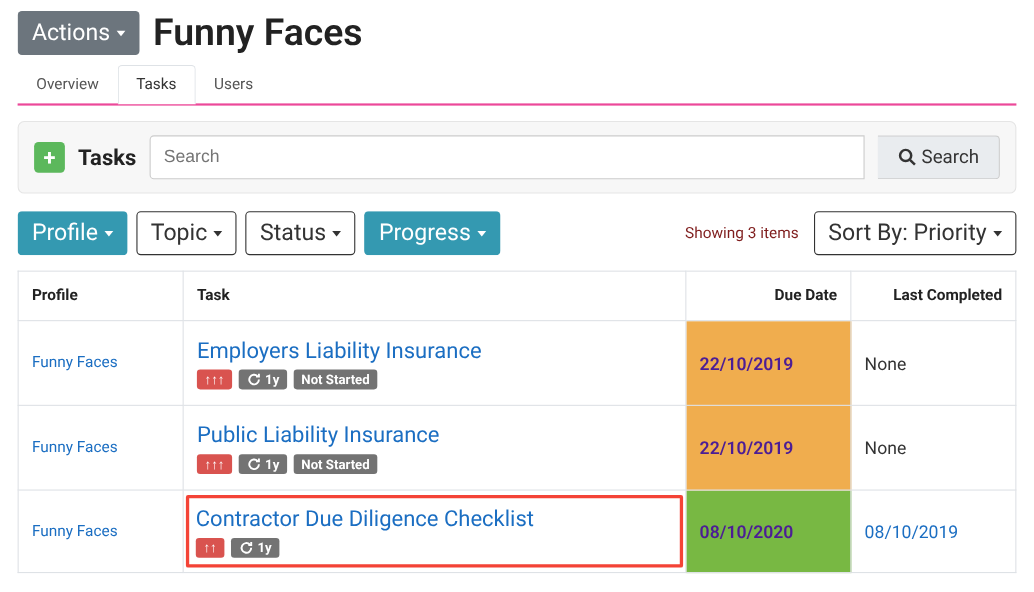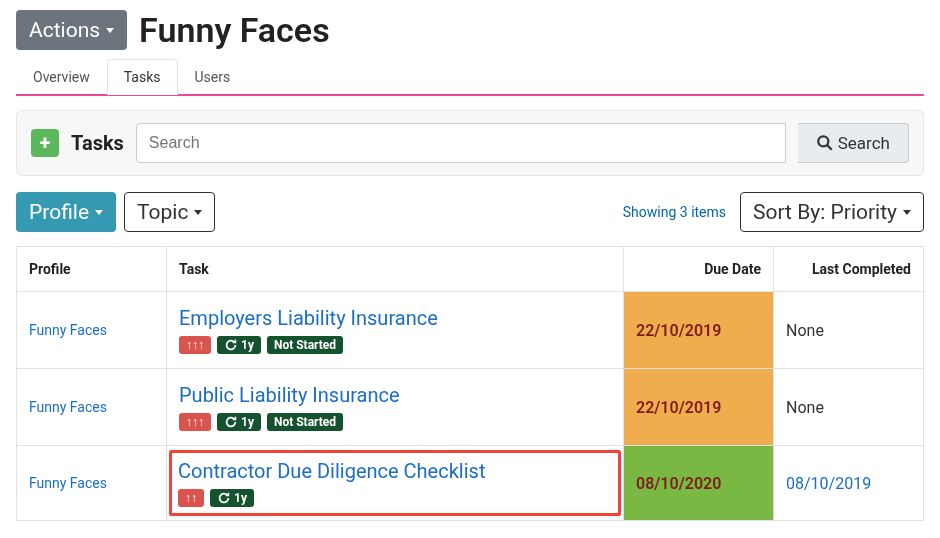--- a/index.html
+++ b/index.html
@@ -18,37 +18,37 @@
 .tab.active { border-color: #dee2e6; border-bottom: 1px solid #fff; background: #fff; border-radius: 4px 4px 0 0; color: #333; }
 
 .search-panel { background: #f7f7f7; border: 1px solid #e5e5e5; border-radius: 6px; padding: 12px 14px; display: flex; align-items: center; gap: 12px; margin-bottom: 16px; }
 .add-btn { width: 28px; height: 28px; background: #5cb85c; color: #fff; border-radius: 4px; display: flex; align-items: center; justify-content: center; font-size: 20px; font-weight: bold; cursor:pointer; }
 .panel-label { font-size: 20px; font-weight: 700; color: #222; }
 .search-input { flex: 1; height: 40px; border: 1px solid #ccc; border-radius: 4px 0 0 4px; padding: 0 12px; font-size: 16px; background: #fff; }
 .search-btn { height: 40px; background: #e9ecef; border: 1px solid #ccc; border-left: none; border-radius: 0 4px 4px 0; padding: 0 18px; font-size: 17px; display: inline-flex; align-items: center; gap: 4px; cursor:pointer; }
 
 .filter-row { display: flex; align-items: center; gap: 8px; margin-bottom: 14px; }
 .filter-row .spacer { flex: 1; }
-.filter-row .showing { font-size: 14px; color: #0369a1; margin-right: 6px; }
+.filter-row .showing { font-size: 14px; color: #7f1d1d; margin-right: 6px; }
 
 .data-table { width: 100%; border-collapse: collapse; border: 1px solid #dee2e6; }
 .data-table th, .data-table td { border: 1px solid #dee2e6; padding: 14px 12px; text-align: left; vertical-align: middle; }
 .data-table th { font-weight: 700; color: #222; background: #fff; }
 .data-table th.center { text-align: right; }
 .col-profile { width: 150px; }
 .col-task { }
 .col-due { width: 150px; text-align: center; }
 .col-last { width: 150px; text-align: center; }
 .link { color: #1b6ec2; cursor: pointer; }
 .task-link { color: #1b6ec2; font-size: 20px; cursor:pointer; }
 .badges { display: flex; gap: 6px; margin-top: 6px; }
 .badge { display: inline-flex; align-items: center; gap: 3px; padding: 2px 7px; border-radius: 3px; font-size: 12px; font-weight: 700; }
 .badge-red { background: #d9534f; color: #fff; }
-.badge-gray { background: #14532d; color: #fff; }
-.cell-due { text-align: center; font-weight: 600; font-size: 16px; color: #7f1d1d; }
+.badge-gray { background: #737373; color: #fff; }
+.cell-due { text-align: center; font-weight: 600; font-size: 16px; color: #4c1d95; }
 .due-orange { background: #f0ad4e; }
 .due-green { background: #78b843; }
 .cell-last { text-align: center; color: #333; font-size: 16px; }
 .highlight-box { border: 3px solid #f44336; padding: 6px; margin: -10px; border-radius: 2px; }
 
 .caret-down { width: 0; height: 0; border-left: 4px solid transparent; border-right: 4px solid transparent; border-top: 5px solid currentColor; display: inline-block; }
 .arrow-up { font-size: 12px; line-height: 1; }
 svg.icon { width: 14px; height: 14px; }
 svg.icon-lg { width: 18px; height: 18px; }
 </style>
@@ -86,20 +86,28 @@
     </div>
   </div>
 
   <div class="filter-row">
     <div class="btn btn-teal">
       <span>Profile</span>
       <span class="caret-down"></span>
     </div>
     <div class="btn btn-white">
       <span>Topic</span>
+      <span class="caret-down"></span>
+    </div>
+    <div class="btn btn-white">
+      <span>Status</span>
+      <span class="caret-down"></span>
+    </div>
+    <div class="btn btn-teal">
+      <span>Progress</span>
       <span class="caret-down"></span>
     </div>
     <div class="spacer"></div>
     <div class="showing">Showing 3 items</div>
     <div class="btn btn-white">
       <span>Sort By: Priority</span>
       <span class="caret-down"></span>
     </div>
   </div>
 

